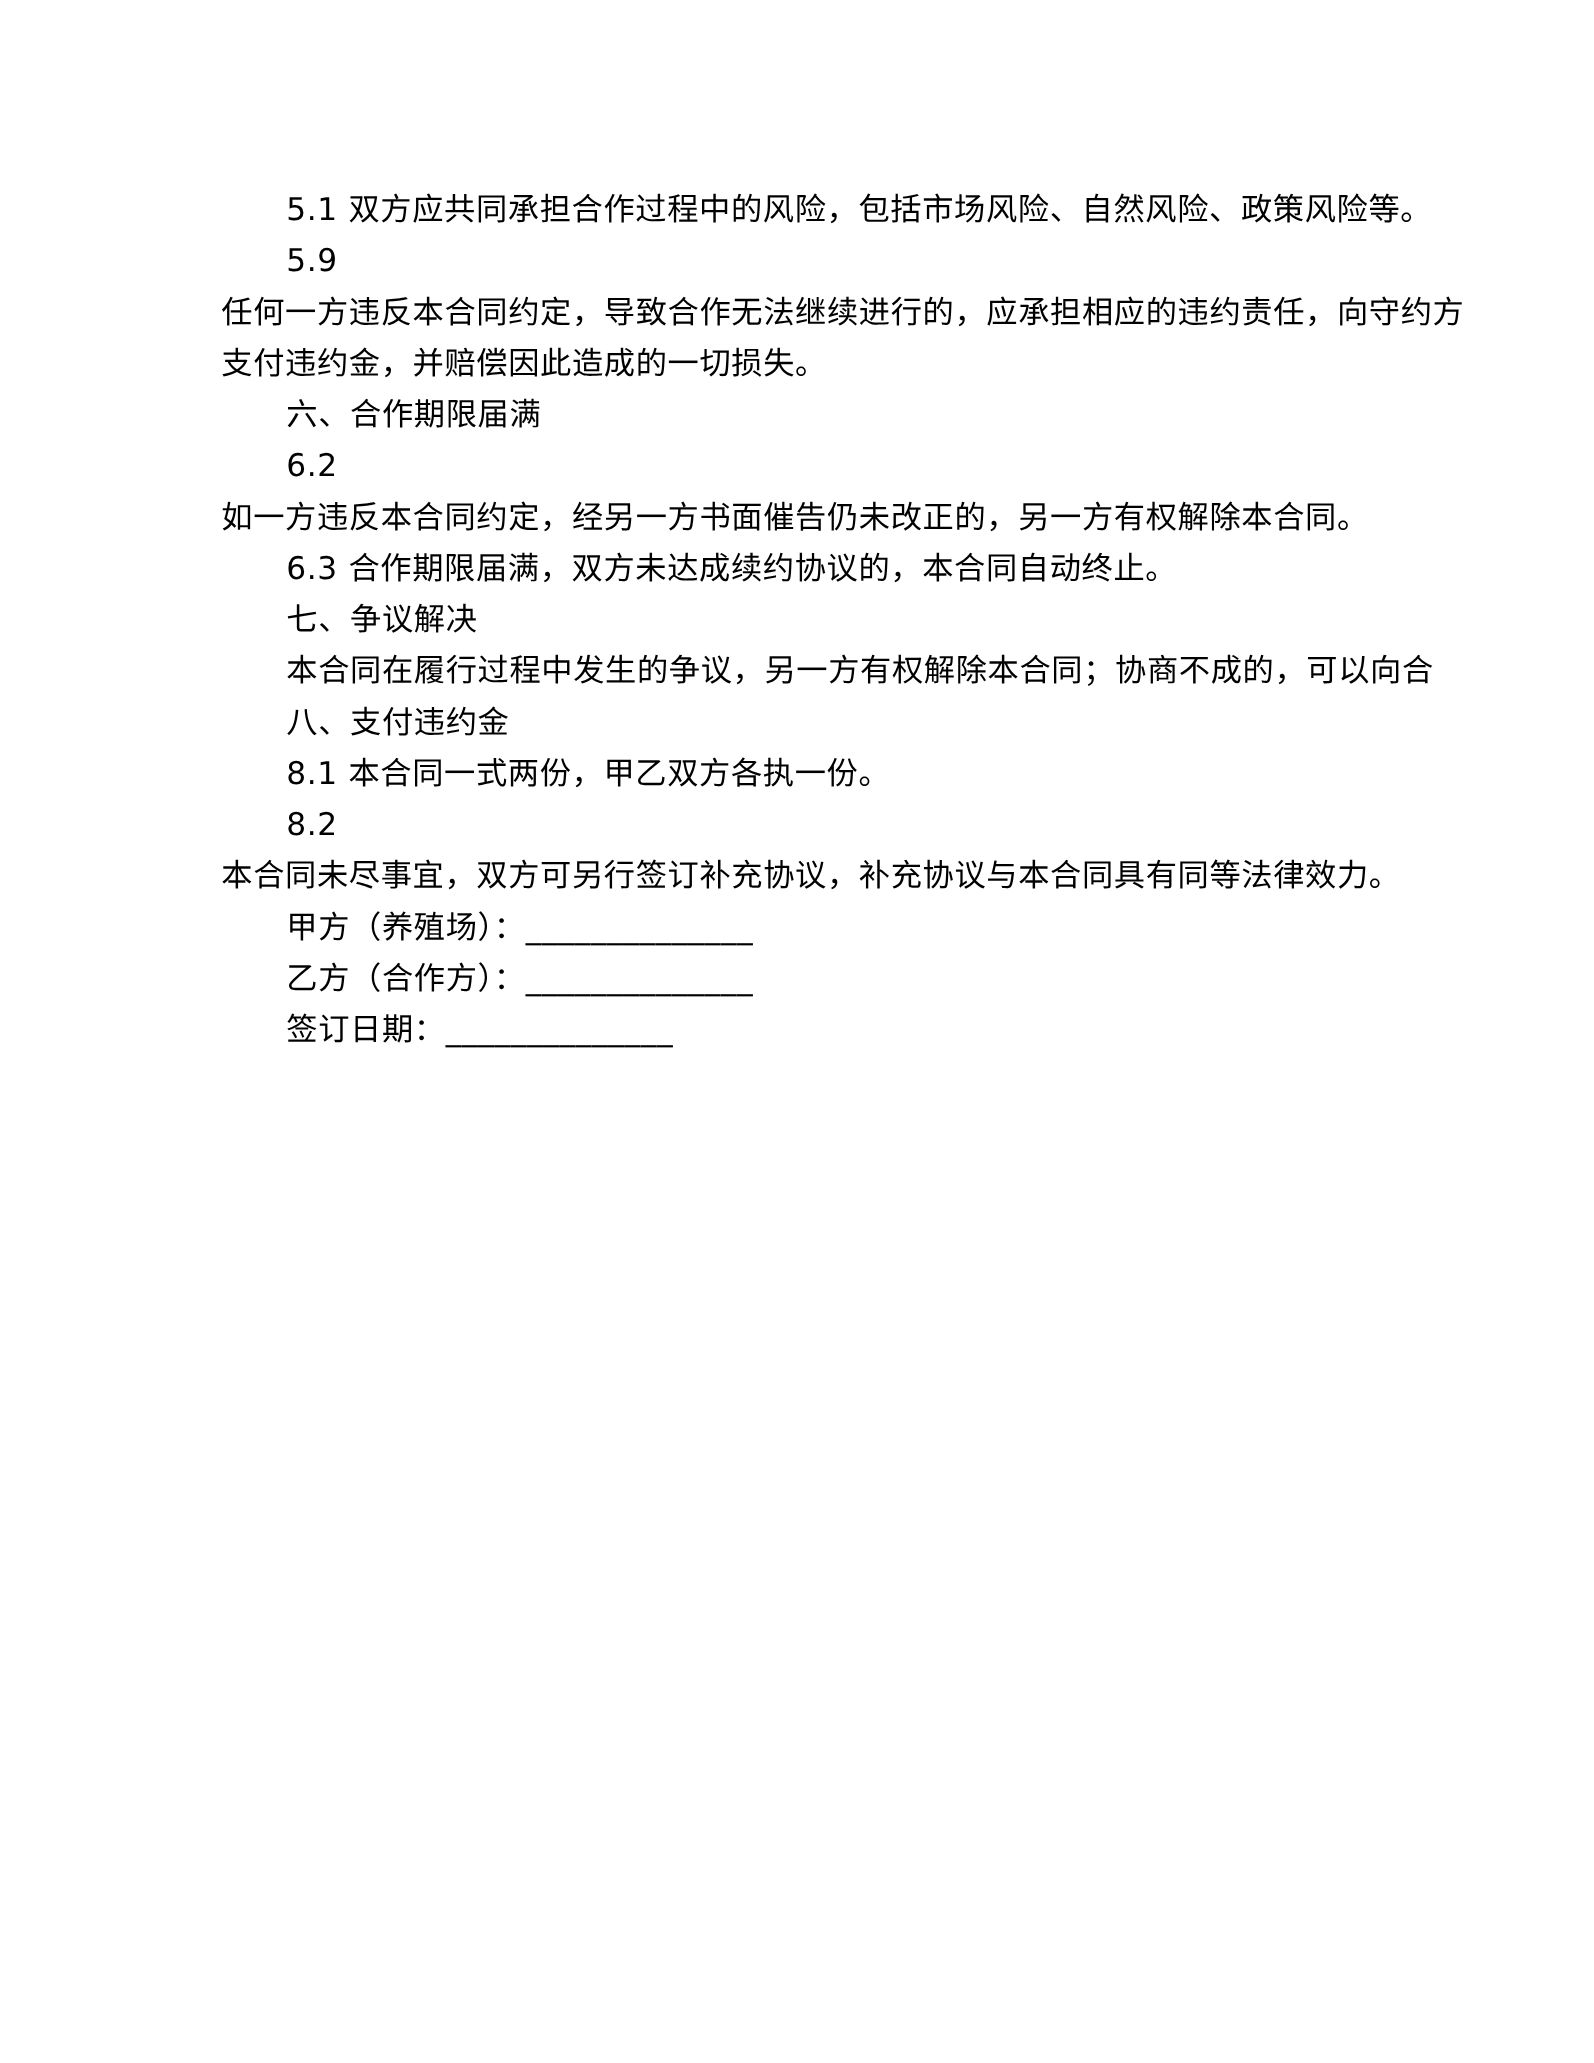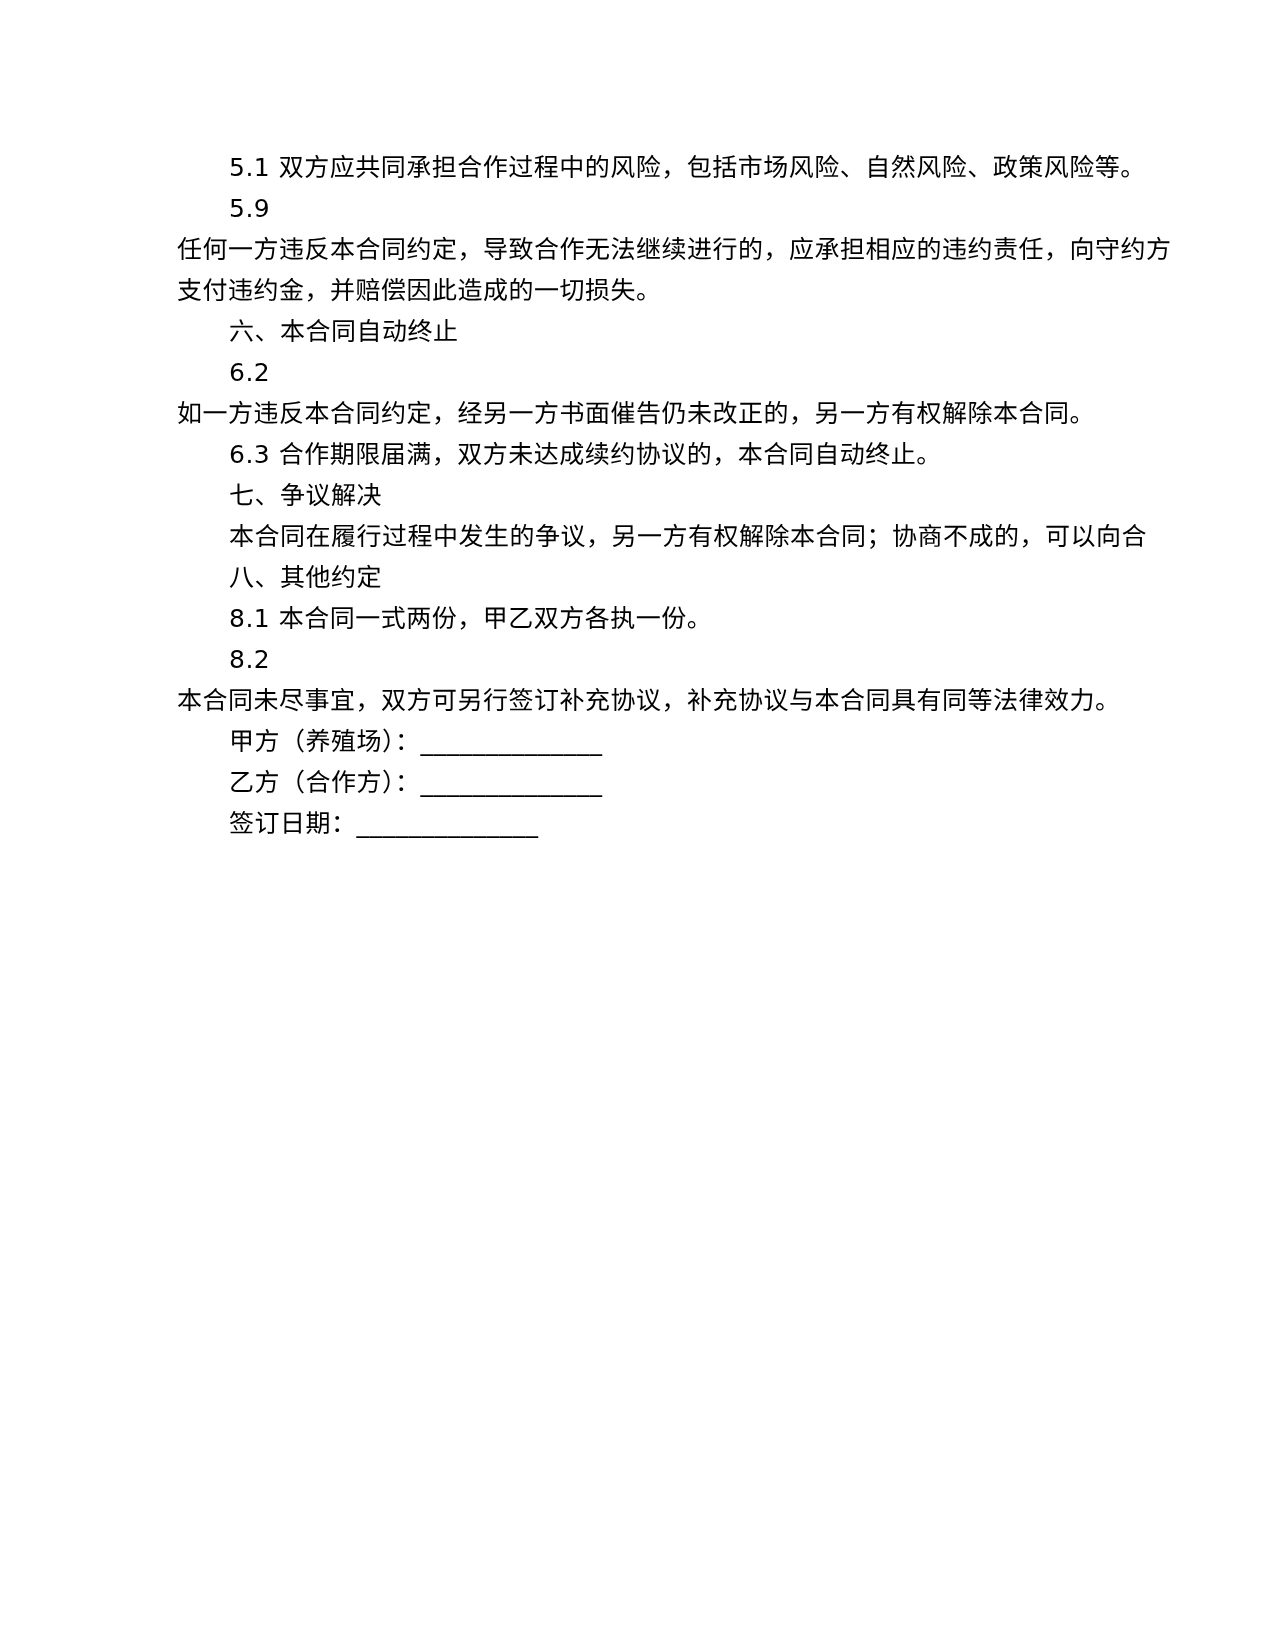--- a/index.html
+++ b/index.html
@@ -37,27 +37,27 @@
 </style>
 </head>
 <body>
 
 <div class="page">
   <div class="text-block" id="contract-body">
       <div class="doc-line indent">5.1 双方应共同承担合作过程中的风险，包括市场风险、自然风险、政策风险等。</div>
       <div class="doc-line indent">5.9</div>
       <div class="doc-line">任何一方违反本合同约定，导致合作无法继续进行的，应承担相应的违约责任，向守约方</div>
       <div class="doc-line">支付违约金，并赔偿因此造成的一切损失。</div>
-      <div class="doc-line indent">六、本合同自动终止</div>
+      <div class="doc-line indent">六、合作期限届满</div>
       <div class="doc-line indent">6.2</div>
       <div class="doc-line">如一方违反本合同约定，经另一方书面催告仍未改正的，另一方有权解除本合同。</div>
       <div class="doc-line indent">6.3 合作期限届满，双方未达成续约协议的，本合同自动终止。</div>
       <div class="doc-line indent">七、争议解决</div>
       <div class="doc-line indent">本合同在履行过程中发生的争议，另一方有权解除本合同；协商不成的，可以向合</div>
-      <div class="doc-line indent">八、其他约定</div>
+      <div class="doc-line indent">八、支付违约金</div>
       <div class="doc-line indent">8.1 本合同一式两份，甲乙双方各执一份。</div>
       <div class="doc-line indent">8.2</div>
       <div class="doc-line">本合同未尽事宜，双方可另行签订补充协议，补充协议与本合同具有同等法律效力。</div>
       <div class="doc-line indent">甲方（养殖场）：______________</div>
       <div class="doc-line indent">乙方（合作方）：______________</div>
       <div class="doc-line indent">签订日期：______________</div>
     </div>
 </div>
 
 </body></html>

